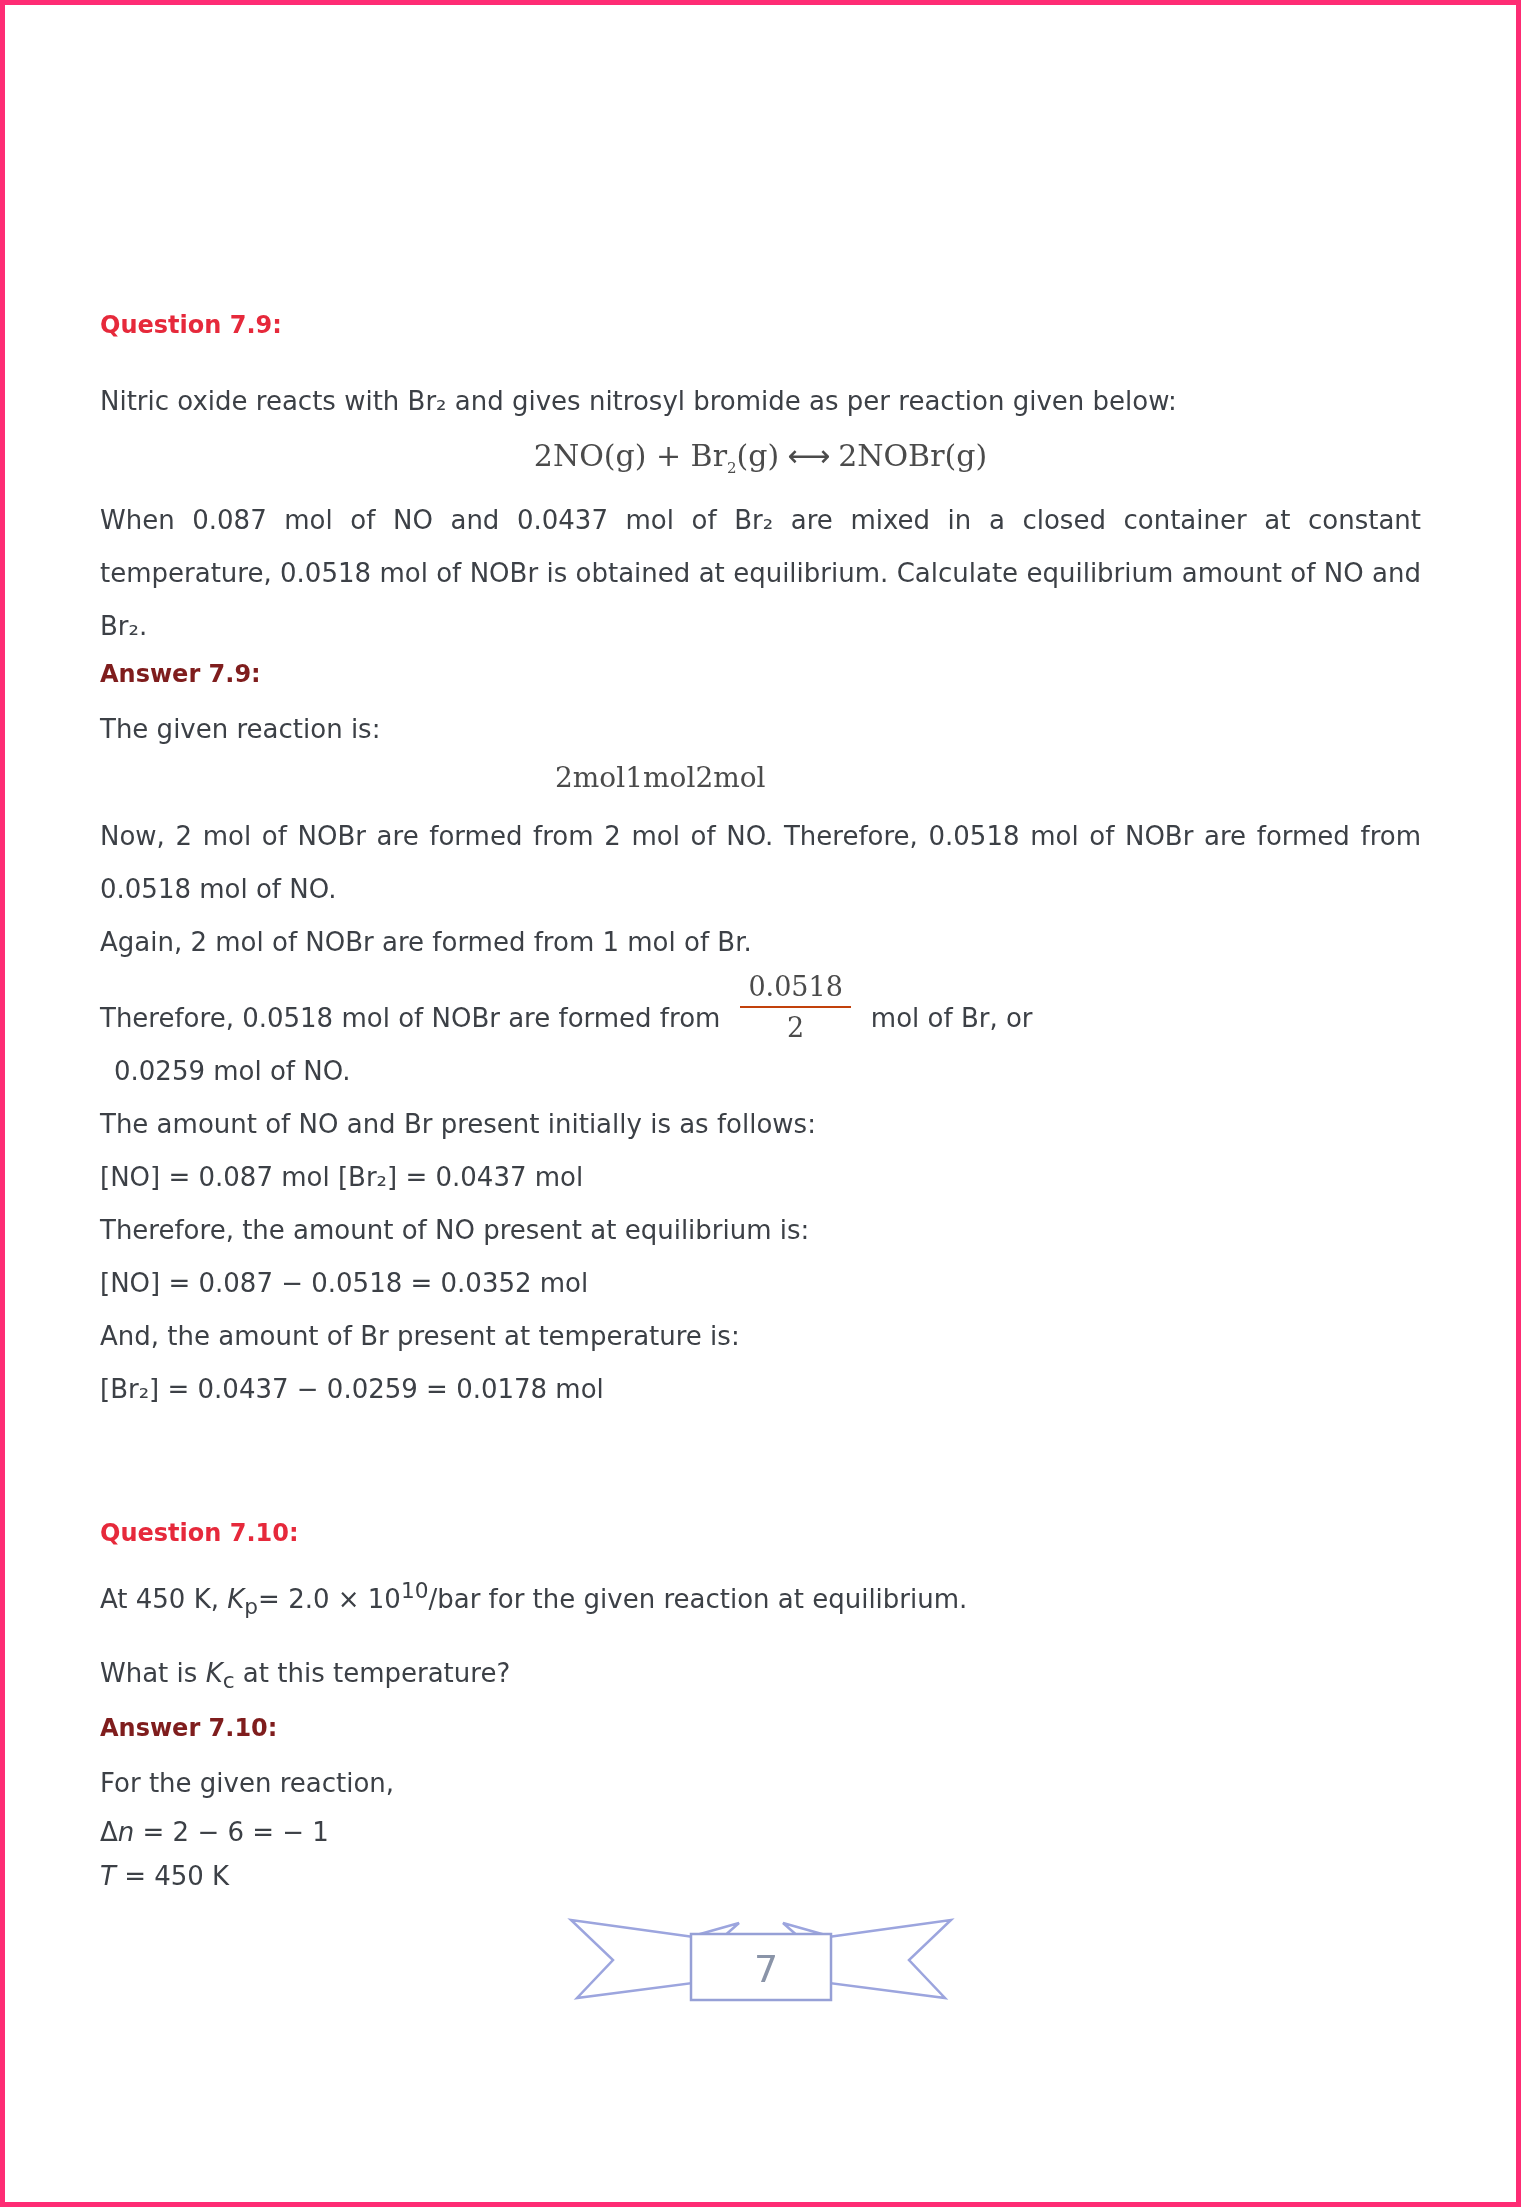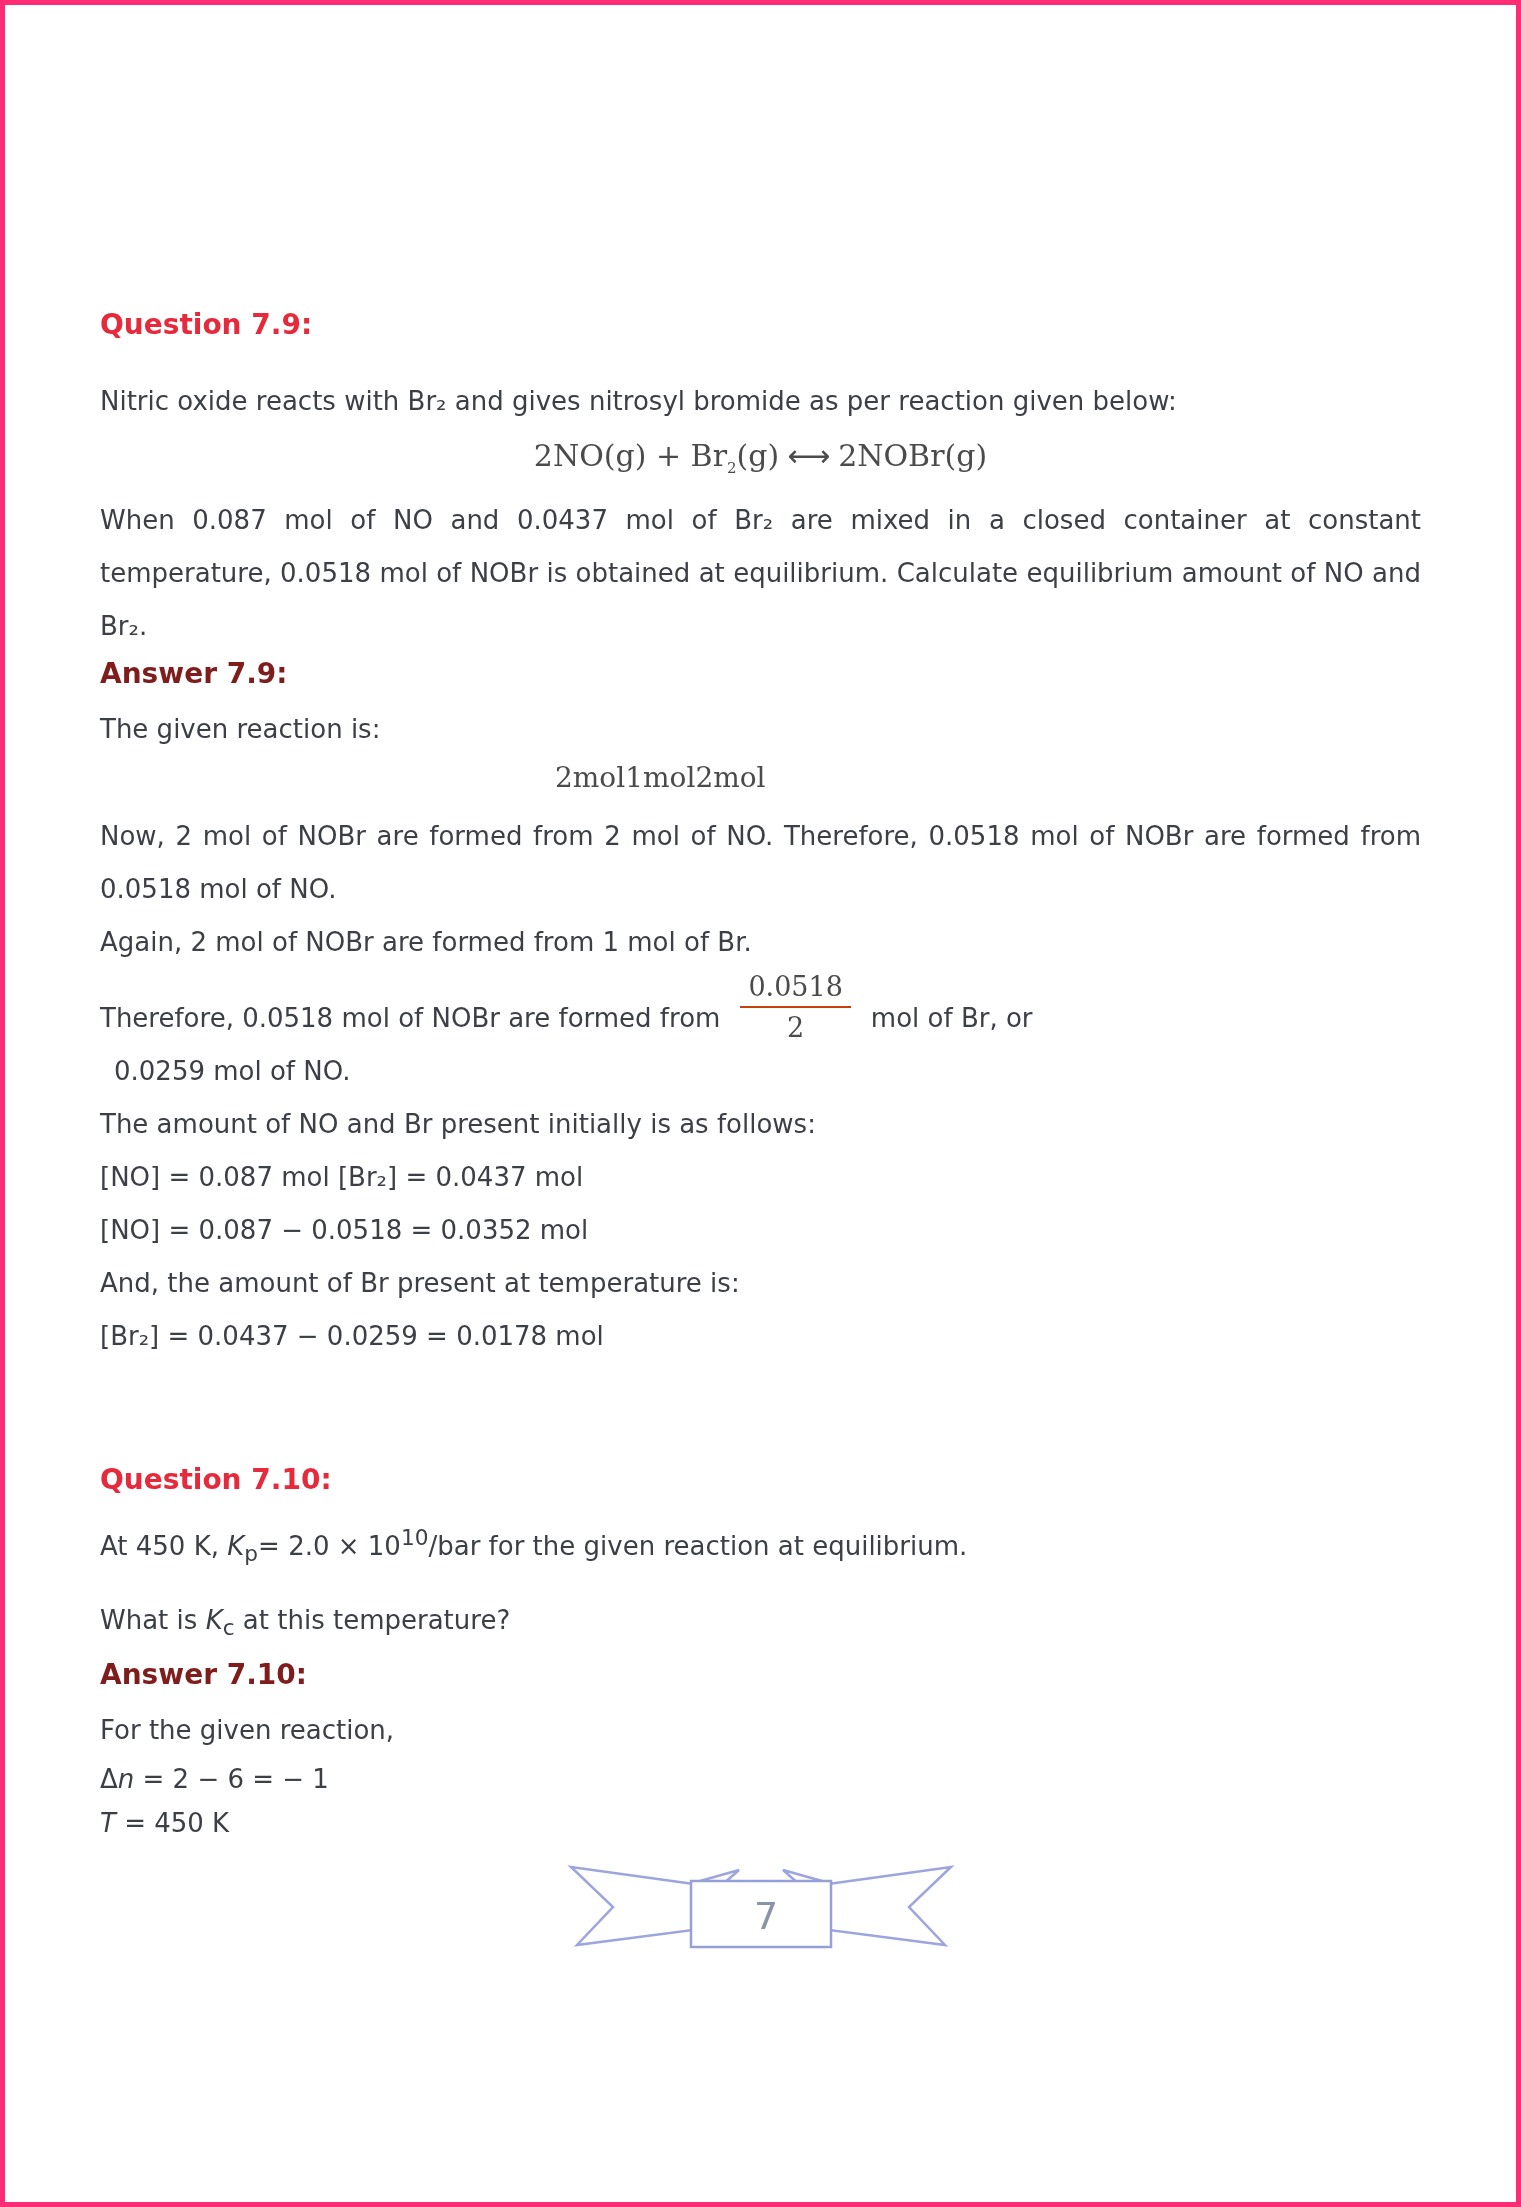--- a/index.html
+++ b/index.html
@@ -2,21 +2,21 @@
 <html><head>
 <meta charset="utf-8">
 <style>
   html,body{margin:0;padding:0;background:#e9e9e9;}
   .page{
     width:1521px;height:2207px;box-sizing:border-box;margin:0 auto;
     background:#ffffff;border:5px solid #fe2c74;position:relative;
     font-family:"DejaVu Sans","Liberation Sans",sans-serif;color:#3c4046;
   }
   .content{padding:303px 95px 0 95px;}
-  h2{margin:0;font-size:28px;line-height:34px;font-weight:bold;}
+  h2{margin:0;font-size:24px;line-height:34px;font-weight:bold;}
   .q-head{color:#e6293b;margin-bottom:33px;}
   .a-head{color:#7f1d1d;margin-top:4px;margin-bottom:12px;}
   p.line{margin:0;font-size:26px;line-height:53px;}
   p.just{text-align:justify;}
   p.indent{padding-left:14px;}
   .equation{
     font-family:"DejaVu Serif","Liberation Serif",serif;color:#4b4b4b;
     font-size:30px;line-height:44px;
   }
   .eq-center{text-align:center;margin-top:6px;}
@@ -86,20 +86,21 @@
         <span class="num">0.0518</span>
         <span class="den">2</span>
       </span>
       <span>mol of Br, or</span>
     </p>
 
     <p class="line indent">0.0259 mol of NO.</p>
 
     <p class="line">The amount of NO and Br present initially is as follows:</p>
     <p class="line">[NO] = 0.087 mol [Br₂] = 0.0437 mol</p>
+    <p class="line">Therefore, the amount of NO present at equilibrium is:</p>
     <p class="line">[NO] = 0.087 − 0.0518 = 0.0352 mol</p>
     <p class="line">And, the amount of Br present at temperature is:</p>
     <p class="line">[Br₂] = 0.0437 − 0.0259 = 0.0178 mol</p>
 
     <h2 class="q-head q10-head">Question 7.10:</h2>
 
     <p class="line"><span>At 450 K, </span><i class="body-i">K</i><sub>p</sub><span>= 2.0 × 10</span><sup>10</sup><span>/bar for the given reaction at equilibrium.</span></p>
 
 
     <p class="line what-line"><span>What is </span><i class="body-i">K</i><sub>c</sub><span> at this temperature?</span></p>

